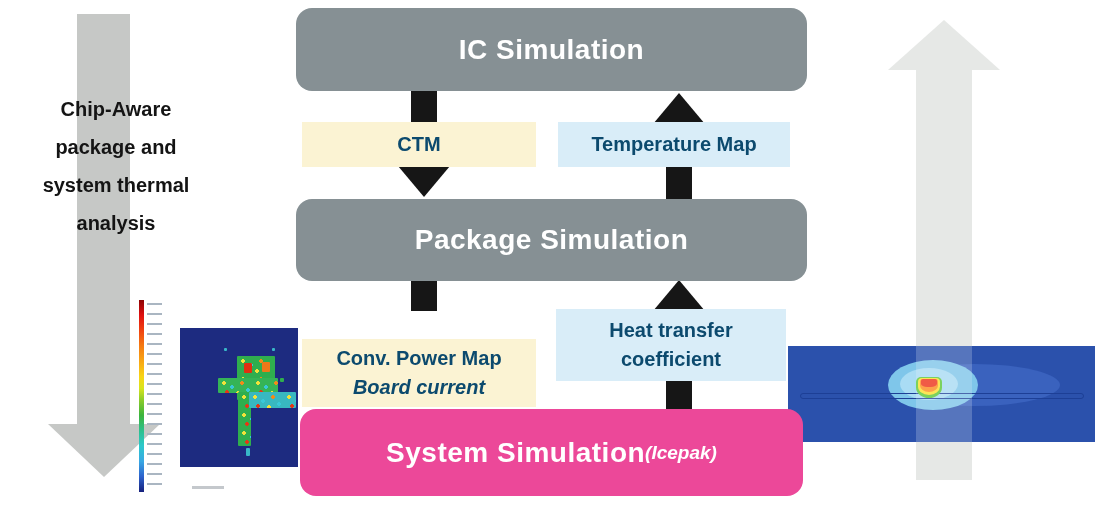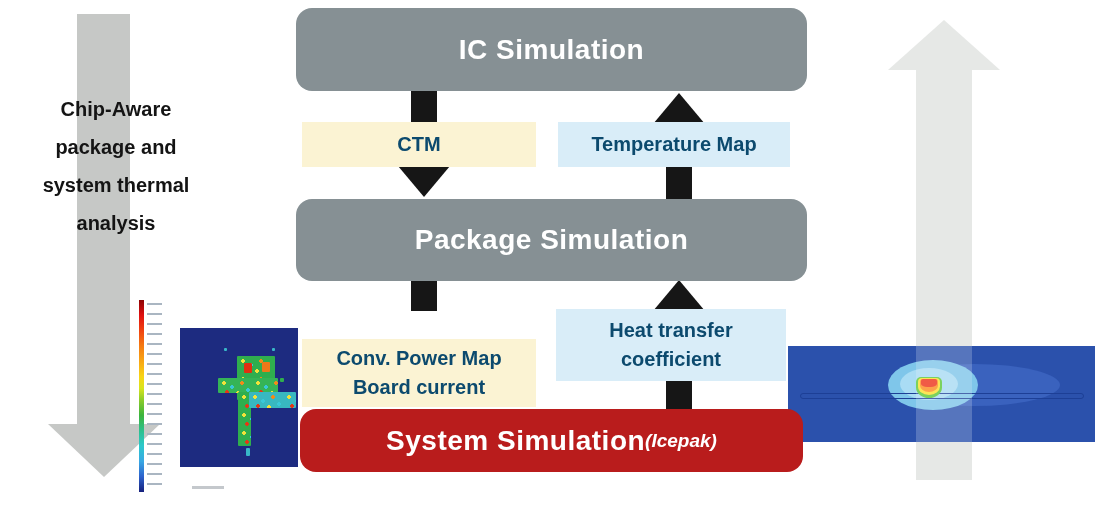--- a/index.html
+++ b/index.html
@@ -26,21 +26,21 @@
   }
   .node-title{font-size:28px;font-weight:bold;letter-spacing:.5px;line-height:32px;}
   .node-sub{font-size:19px;font-weight:bold;font-style:italic;line-height:24px;}
 
   
   .edge-label{
     position:absolute;display:flex;flex-direction:column;justify-content:center;
     text-align:center;font-weight:bold;color:#0c4a6e;font-size:20px;line-height:29px;
     z-index:3;
   }
-  .italic{}
+  .italic{font-style:italic;}
 
   
   .blk{position:absolute;background:#161616;z-index:2;}
 
   
   .legend-bar{
     position:absolute;left:139px;top:300px;width:5px;height:192px;z-index:2;
     background:linear-gradient(to bottom,
       #8d0404 0%, #e01010 8%, #f04310 16%, #f57b12 24%, #f8a714 32%,
       #f8d516 40%, #d8e41e 46%, #8ccc2a 52%, #3cb43c 60%, #2cc08c 68%,
@@ -102,21 +102,21 @@
 
   <div class="tri" style="left:653px;top:280px;border-left:26px solid transparent;border-right:26px solid transparent;border-bottom:31px solid #161616;z-index:2;"></div>
   <div class="blk" style="left:666px;top:376px;width:26px;height:35px;"></div>
 
   <div class="node" style="left:296px;top:8px;width:511px;height:83px;background:#869094;">
     <div class="node-title">IC Simulation</div>
   </div>
   <div class="node" style="left:296px;top:199px;width:511px;height:82px;background:#869094;">
     <div class="node-title">Package Simulation</div>
   </div>
-  <div class="node" style="left:300px;top:409px;width:503px;height:63px;background:#b91c1c;">
+  <div class="node" style="left:300px;top:409px;width:503px;height:87px;background:#ec4899;">
     <div class="node-title">System Simulation</div>
     <div class="node-sub">(Icepak)</div>
   </div>
 
   <div class="edge-label" style="left:302px;top:122px;width:234px;height:45px;background:#fbf3d3;">
     <div>CTM</div>
   </div>
   <div class="edge-label" style="left:558px;top:122px;width:232px;height:45px;background:#d9edf8;">
     <div>Temperature Map</div>
   </div>

